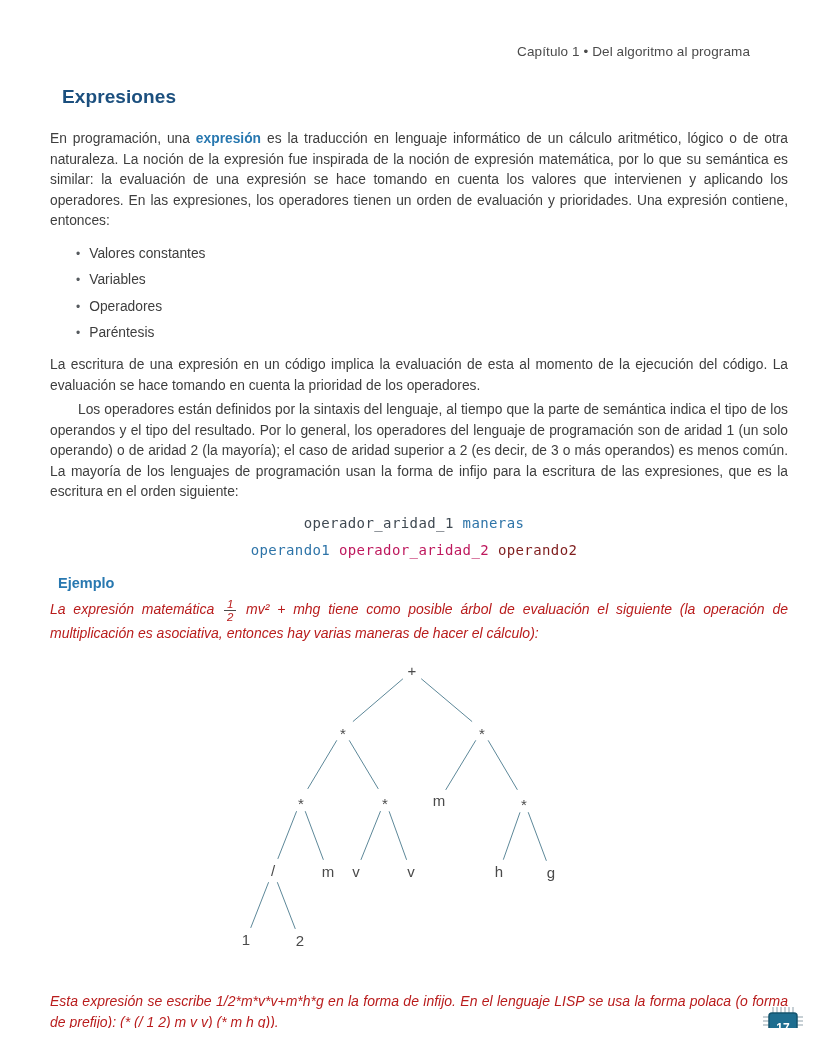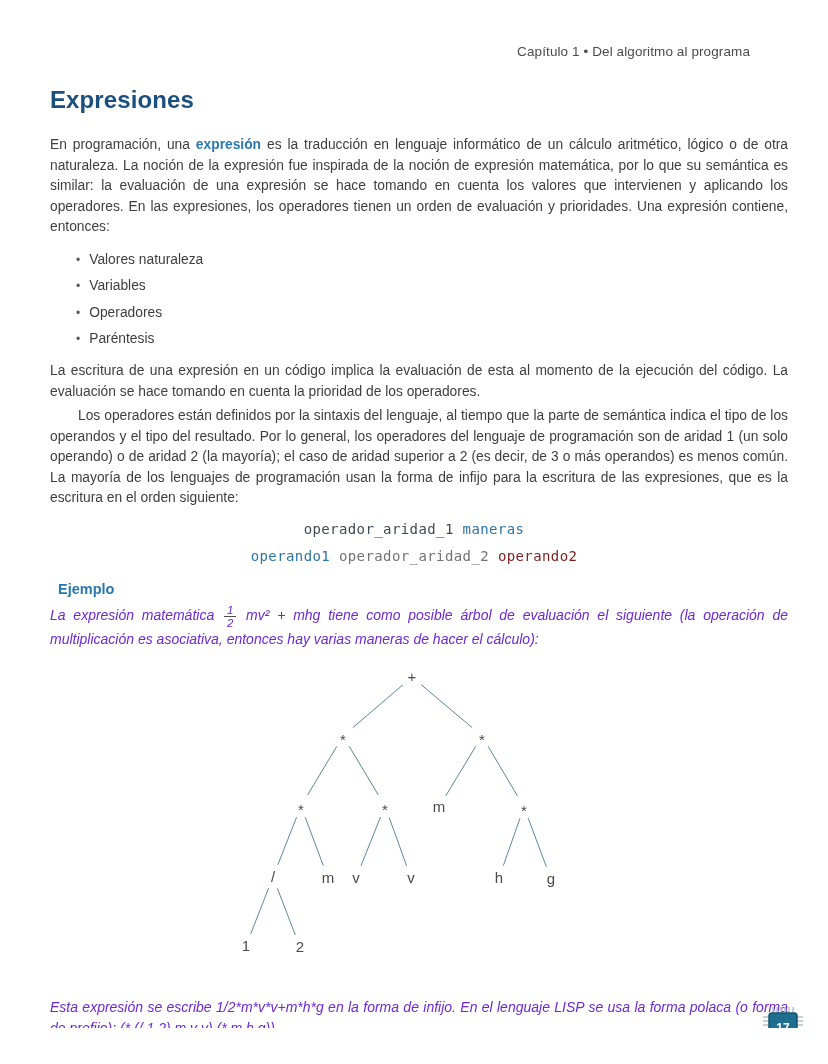--- a/index.html
+++ b/index.html
@@ -14,22 +14,22 @@
     padding:44px 40px 0 50px;
   }
   .running-header{
     text-align:right;
     margin-right:38px;
     font-size:13.5px;
     color:#4b4b4b;
     letter-spacing:.1px;
   }
   .title{
-    margin:27px 0 0 0;
-    font-size:24px;
+    margin:27px 0 0 12px;
+    font-size:19px;
     font-weight:bold;
     color:#1b4f7e;
     letter-spacing:.1px;
   }
   p{margin:0;}
   .body{
     font-size:13.8px;
     line-height:20.5px;
     color:#3e3e3e;
   }
@@ -62,21 +62,21 @@
     line-height:27px;
     letter-spacing:.4px;
     padding-right:10px;
   }
   .ejemplo{
     margin:11px 0 0 8px;
     font-size:14.5px;
     font-weight:bold;
     color:#2878b0;
   }
-  .italic{font-style:italic;font-size:14px;color:#6d28d9;}
+  .italic{font-style:italic;font-size:14px;color:#b91c1c;}
   .mt-ex{margin-top:7px;}
   .term{color:#2878b0;font-weight:bold;}
   .frac{
     display:inline-block;
     vertical-align:-0.6em;
     text-align:center;
     font-size:11.5px;
     line-height:1.05;
     font-style:italic;
     margin:0 2px;
@@ -118,33 +118,33 @@
 
 <div class="page">
 
   <div class="running-header">Capítulo 1 • Del algoritmo al programa</div>
 
   <h1 class="title">Expresiones</h1>
 
   <p class="body just mt-p1"><span>En programación, una </span><b class="term">expresión</b><span> es la traducción en lenguaje informático de un cálculo aritmético, lógico o de otra naturaleza. La noción de la expresión fue inspirada de la noción de expresión matemática, por lo que su semántica es similar: la evaluación de una expresión se hace tomando en cuenta los valores que intervienen y aplicando los operadores. En las expresiones, los operadores tienen un orden de evaluación y prioridades. Una expresión contiene, entonces:</span></p>
 
   <ul class="bullets">
-      <li>Valores naturaleza</li>
+      <li>Valores constantes</li>
       <li>Variables</li>
       <li>Operadores</li>
       <li>Paréntesis</li>
     </ul>
 
   <p class="body just mt-p2">La escritura de una expresión en un código implica la evaluación de esta al momento de la ejecución del código. La evaluación se hace tomando en cuenta la prioridad de los operadores.</p>
 
   <p class="body just indent">Los operadores están definidos por la sintaxis del lenguaje, al tiempo que la parte de semántica indica el tipo de los operandos y el tipo del resultado. Por lo general, los operadores del lenguaje de programación son de aridad 1 (un solo operando) o de aridad 2 (la mayoría); el caso de aridad superior a 2 (es decir, de 3 o más operandos) es menos común. La mayoría de los lenguajes de programación usan la forma de infijo para la escritura de las expresiones, que es la escritura en el orden siguiente:</p>
 
   <div class="code">
     <div class="code-line"><span style="color: rgb(63, 73, 82);">operador_aridad_1 </span><span style="color: rgb(46, 116, 168);">maneras</span></div>
-    <div class="code-line"><span style="color: rgb(46, 116, 168);">operando1 </span><span style="color: #737373;">operador_aridad_2 </span><span style="color: #7f1d1d;">operando2</span></div>
+    <div class="code-line"><span style="color: rgb(46, 116, 168);">operando1 </span><span style="color: #be185d;">operador_aridad_2 </span><span style="color: #7f1d1d;">operando2</span></div>
   </div>
 
   <h2 class="ejemplo">Ejemplo</h2>
 
   <p class="body just italic mt-ex"><span>La expresión matemática </span><span class="frac"><span class="num">1</span><span class="den">2</span></span><span> mv² + mhg tiene como posible árbol de evaluación el siguiente (la operación de multiplicación es asociativa, entonces hay varias maneras de hacer el cálculo):</span></p>
 
   <div class="figure">
     <svg id="tree-svg" viewBox="220 0 420 300">
         <line x1="402.9" y1="23.8" x2="352.9" y2="66.6" stroke="#5d8899" stroke-width="1"></line>
         <line x1="421.2" y1="23.7" x2="472.1" y2="66.6" stroke="#5d8899" stroke-width="1"></line>

